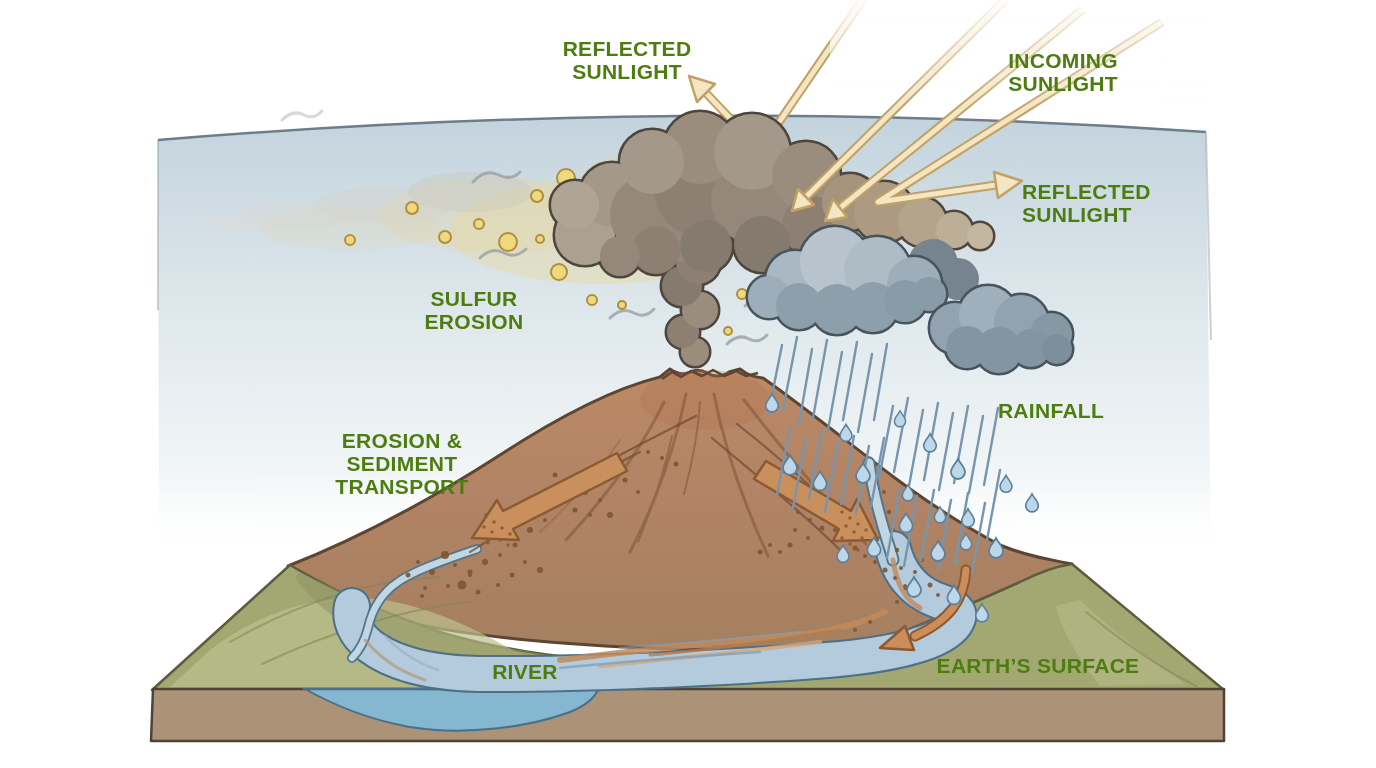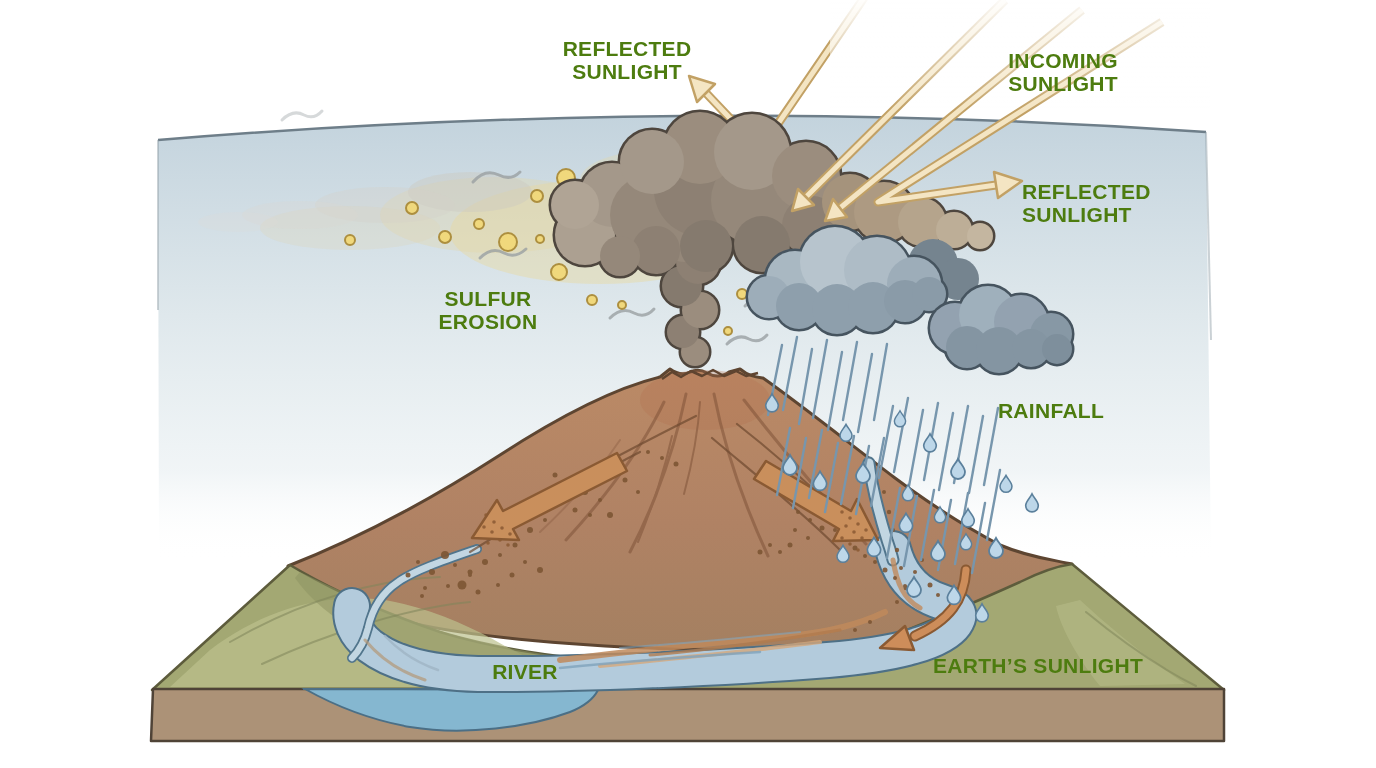--- a/index.html
+++ b/index.html
@@ -400,20 +400,25 @@
   <div>SUNLIGHT</div>
 </div>
 <div class="label center" style="left:1063px;top:50px">
   <div>INCOMING</div>
   <div>SUNLIGHT</div>
 </div>
 <div class="label" style="left:1022px;top:181px">
   <div>REFLECTED</div>
   <div>SUNLIGHT</div>
 </div>
-<div class="label center" style="left:488px;top:288px">
+<div class="label center" style="left:474px;top:288px">
   <div>SULFUR</div>
   <div>EROSION</div>
 </div>
+<div class="label center" style="left:402px;top:430px">
+  <div>EROSION &amp;</div>
+  <div>SEDIMENT</div>
+  <div>TRANSPORT</div>
+</div>
 <div class="label center" style="left:1051px;top:400px">RAINFALL</div>
 <div class="label center" style="left:525px;top:661px">RIVER</div>
-<div class="label center" style="left:1038px;top:655px">EARTH’S SUNLIGHT</div>
+<div class="label center" style="left:1038px;top:655px">EARTH’S SURFACE</div>
 </div>
 
 </body></html>

